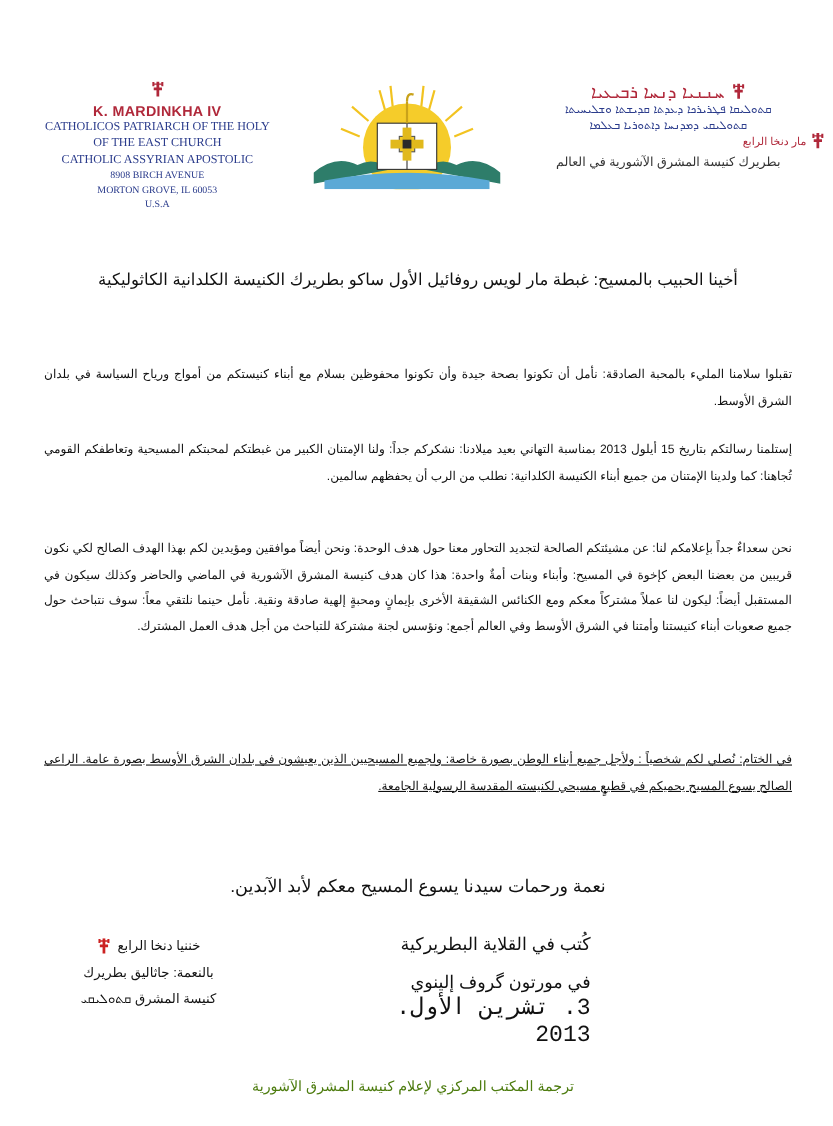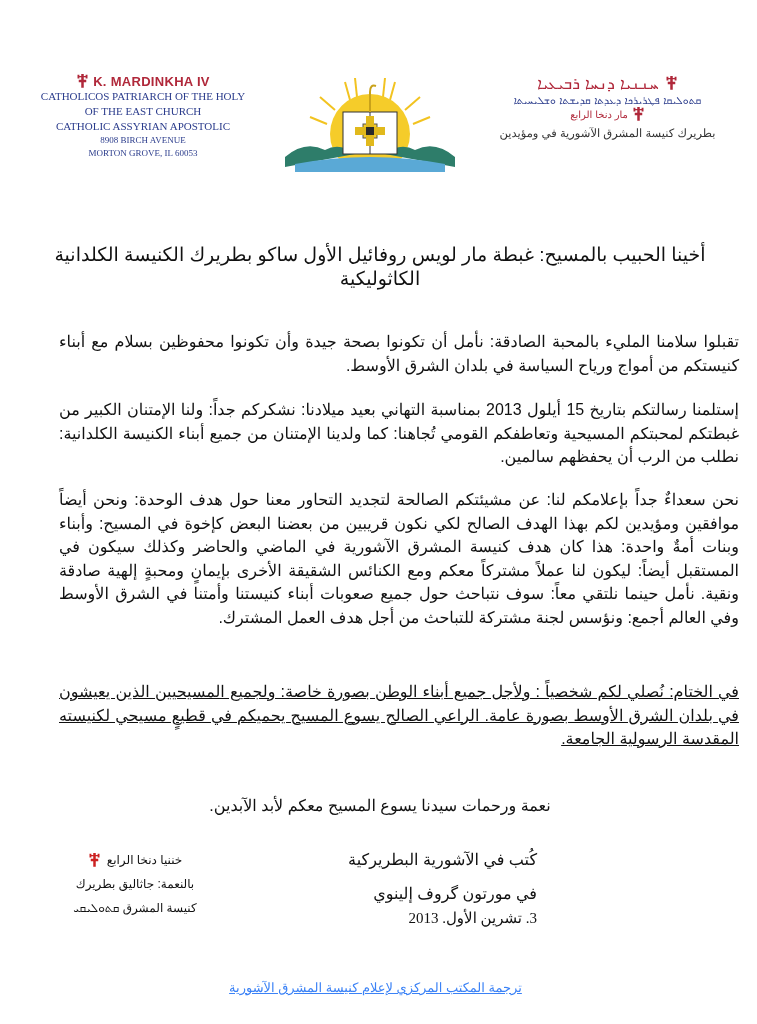--- a/index.html
+++ b/index.html
@@ -7,85 +7,86 @@
     width: 757px; height: 1024px; position: relative; overflow: hidden;
     font-family: "Liberation Sans", sans-serif; color: #111;
   }
   .letterhead-left {
     position: absolute; left: 18px; top: 74px; width: 250px;
     text-align: center; font-family: "Liberation Serif", serif;
   }
   .lh-name {
     font-family: "Liberation Sans", sans-serif; font-weight: bold;
     color: #b0283a; font-size: 13px; letter-spacing: 0.3px;
-    display: flex; align-items: center; justify-content: center; gap: 4px;
+    display: flex; align-items: center; justify-content: center; gap: 4px; flex-direction: column;
   }
   .lh-line { color: #2b3c8c; font-size: 11px; line-height: 15px; }
   .lh-small { color: #2b3c8c; font-size: 9px; line-height: 13px; }
   .cross { display: inline-block; width: 13px; height: 15px; }
   .cross svg { width: 100%; height: 100%; display: block; }
 
   .emblem { position: absolute; left: 285px; top: 72px; width: 170px; height: 100px; }
 
   .letterhead-right {
     position: absolute; left: 465px; top: 74px; width: 285px; text-align: center;
   }
   .syr-title {
     color: #b0283a; font-size: 16px; letter-spacing: 1px;
     display: flex; align-items: center; justify-content: center; gap: 6px;
     font-family: "DejaVu Sans", sans-serif;
   }
   .syr-line { color: #2b3c8c; font-size: 10.5px; line-height: 14px; font-family: "DejaVu Sans", sans-serif; letter-spacing: 0.5px; }
-  .ar-red { color: #b0283a; font-size: 10px; display: flex; align-items: center; justify-content: center; gap: 4px; direction: rtl; }
+  .ar-red { color: #b0283a; font-size: 10px; display: flex; align-items: center; gap: 4px; direction: rtl; }
   .ar-dark { color: #333; font-size: 11.5px; direction: rtl; margin-top: 4px; }
 
   .letter { position: absolute; left: 40px; width: 680px; direction: rtl; text-align: justify; }
   .salutation {
-    top: 243px; text-align: center; font-size: 19px; line-height: 24px;
+    top: 243px; text-align: center; font-size: 15px; line-height: 24px;
   }
-  .para { font-size: 16px; line-height: 23.5px; text-align: justify; text-align-last: right; margin-left: 19px; }
+  .para { font-size: 11px; line-height: 23.5px; text-align: justify; text-align-last: right; }
   .p1 { top: 330px; }
   .p2 { top: 398px; }
   .p3 { top: 488px; }
   .p4 { top: 680px; text-decoration: underline; }
   .closing { top: 796px; text-align: center; font-size: 16px; }
 
   .sign-left {
     position: absolute; left: 40px; top: 848px; width: 190px;
     text-align: center; direction: rtl; font-size: 12px; line-height: 24px;
   }
   .sign-left .first { display: flex; justify-content: center; align-items: center; gap: 6px; }
   .sign-right {
     position: absolute; right: 220px; top: 848px; width: 200px; direction: rtl; text-align: right;
     font-size: 16px; line-height: 24px;
   }
   .sign-right .gap { margin-top: 10px; }
-  .sign-right .date { font-family: Liberation Serif, serif; font-size: 15px; }
+  .sign-right .date { font-family: Liberation Mono, monospace; font-size: 21px; }
   .footer {
     position: absolute; left: 0; width: 751px; top: 980px; text-align: center;
-    direction: rtl; font-size: 13px; color: #3b82f6; text-decoration: underline;
+    direction: rtl; font-size: 13px; color: #4d7c0f;
   }
 </style>
 </head>
 <body>
 
 <div class="letterhead-left">
   <div class="lh-name">
     <span class="cross">
       <svg viewBox="0 0 20 24">
           <path d="M8 0h4v3h3v-2h3v6h-3v-2h-3v4h4v4h-4v9h-4v-9h-4v-4h4v-4h-3v2h-3v-6h3v2h3z" fill="#b0283a"></path>
         </svg>
     </span>
     <span>K. MARDINKHA IV</span>
   </div>
   <div class="lh-line">CATHOLICOS PATRIARCH OF THE HOLY</div>
   <div class="lh-line">OF THE EAST  CHURCH</div>
   <div class="lh-line">CATHOLIC ASSYRIAN  APOSTOLIC</div>
   <div class="lh-small">8908 BIRCH AVENUE</div>
   <div class="lh-small">MORTON GROVE, IL 60053</div>
+  <div class="lh-small">U.S.A</div>
 </div>
 
 <div class="emblem">
   <svg viewBox="0 0 170 100" width="170" height="100">
     <g stroke="#f2c320" stroke-width="2">
       <line x1="60" y1="10" x2="65" y2="28"></line>
         <line x1="70" y1="6" x2="72" y2="25"></line>
       <line x1="100" y1="6" x2="98" y2="25"></line>
         <line x1="110" y1="10" x2="105" y2="28"></line>
       <line x1="35" y1="25" x2="50" y2="38"></line>
@@ -111,29 +112,30 @@
 <div class="letterhead-right">
   <div class="syr-title">
     <span>ܚܢܢܝܐ ܕܢܚܐ ܪܒܝܥܝܐ</span>
     <span class="cross">
       <svg viewBox="0 0 20 24">
           <path d="M8 0h4v3h3v-2h3v6h-3v-2h-3v4h4v4h-4v9h-4v-9h-4v-4h4v-4h-3v2h-3v-6h3v2h3z" fill="#b0283a"></path>
         </svg>
     </span>
   </div>
   <div class="syr-line">ܩܬܘܠܝܩܐ ܦܛܪܝܪܟܐ ܕܥܕܬܐ ܩܕܝܫܬܐ ܘܫܠܝܚܝܬܐ</div>
+  <div class="syr-line">ܩܬܘܠܝܩܝ ܕܡܕܢܚܐ ܕܐܬܘܪܝܐ ܒܥܠܡܐ</div>
   <div class="ar-red">
     <span class="cross">
       <svg viewBox="0 0 20 24">
           <path d="M8 0h4v3h3v-2h3v6h-3v-2h-3v4h4v4h-4v9h-4v-9h-4v-4h4v-4h-3v2h-3v-6h3v2h3z" fill="#b0283a"></path>
         </svg>
     </span>
     <span>مار دنخا الرابع</span>
   </div>
-  <div class="ar-dark">بطريرك كنيسة المشرق الآشورية في ومؤيدين</div>
+  <div class="ar-dark">بطريرك كنيسة المشرق الآشورية في العالم</div>
 </div>
 
 <div class="letter salutation">أخينا الحبيب بالمسيح: غبطة مار لويس روفائيل الأول ساكو بطريرك الكنيسة الكلدانية الكاثوليكية</div>
 <div class="letter para p1">تقبلوا سلامنا المليء بالمحبة الصادقة: نأمل أن تكونوا بصحة جيدة وأن تكونوا محفوظين بسلام مع أبناء كنيستكم من أمواج ورياح السياسة في بلدان الشرق الأوسط.</div>
 <div class="letter para p2">إستلمنا رسالتكم بتاريخ 15 أيلول 2013 بمناسبة التهاني بعيد ميلادنا: نشكركم جداً: ولنا الإمتنان الكبير من غبطتكم لمحبتكم المسيحية وتعاطفكم القومي تُجاهنا: كما ولدينا الإمتنان من جميع أبناء الكنيسة الكلدانية: نطلب من الرب أن يحفظهم سالمين.</div>
 <div class="letter para p3">نحن سعداءٌ جداً بإعلامكم لنا: عن مشيئتكم الصالحة لتجديد التحاور معنا حول هدف الوحدة: ونحن أيضاً موافقين ومؤيدين لكم بهذا الهدف الصالح لكي نكون قريبين من بعضنا البعض كإخوة في المسيح: وأبناء وبنات أمةٌ واحدة: هذا كان هدف كنيسة المشرق الآشورية في الماضي والحاضر وكذلك سيكون في المستقبل أيضاً: ليكون لنا عملاً مشتركاً معكم ومع الكنائس الشقيقة الأخرى بإيمانٍ ومحبةٍ إلهية صادقة ونقية. نأمل حينما نلتقي معاً: سوف نتباحث حول جميع صعوبات أبناء كنيستنا وأمتنا في الشرق الأوسط وفي العالم أجمع: ونؤسس لجنة مشتركة للتباحث من أجل هدف العمل المشترك.</div>
 <div class="letter para p4">في الختام: نُصلي لكم شخصياً : ولأجل جميع أبناء الوطن بصورة خاصة: ولجميع المسيحيين الذين يعيشون في بلدان الشرق الأوسط بصورة عامة. الراعي الصالح يسوع المسيح يحميكم في قطيعٍ مسيحي لكنيسته المقدسة الرسولية الجامعة.</div>
 <div class="letter closing">نعمة ورحمات سيدنا يسوع المسيح معكم لأبد الآبدين.</div>
 
 <div class="sign-left">
@@ -143,18 +145,18 @@
       <svg viewBox="0 0 20 24">
           <path d="M8 0h4v3h3v-2h3v6h-3v-2h-3v4h4v4h-4v9h-4v-9h-4v-4h4v-4h-3v2h-3v-6h3v2h3z" fill="#cc2222"></path>
         </svg>
     </span>
   </div>
   <div>بالنعمة: جاثاليق بطريرك</div>
   <div>كنيسة المشرق ܩܬܘܠܝܩܝ</div>
 </div>
 
 <div class="sign-right">
-  <div>كُتب في الآشورية البطريركية</div>
+  <div>كُتب في القلاية البطريركية</div>
   <div class="gap">في مورتون گروف إلينوي</div>
   <div class="date">3. تشرين الأول. 2013</div>
 </div>
 
 <div class="footer">ترجمة المكتب المركزي لإعلام كنيسة المشرق الآشورية</div>
 
 </body></html>

